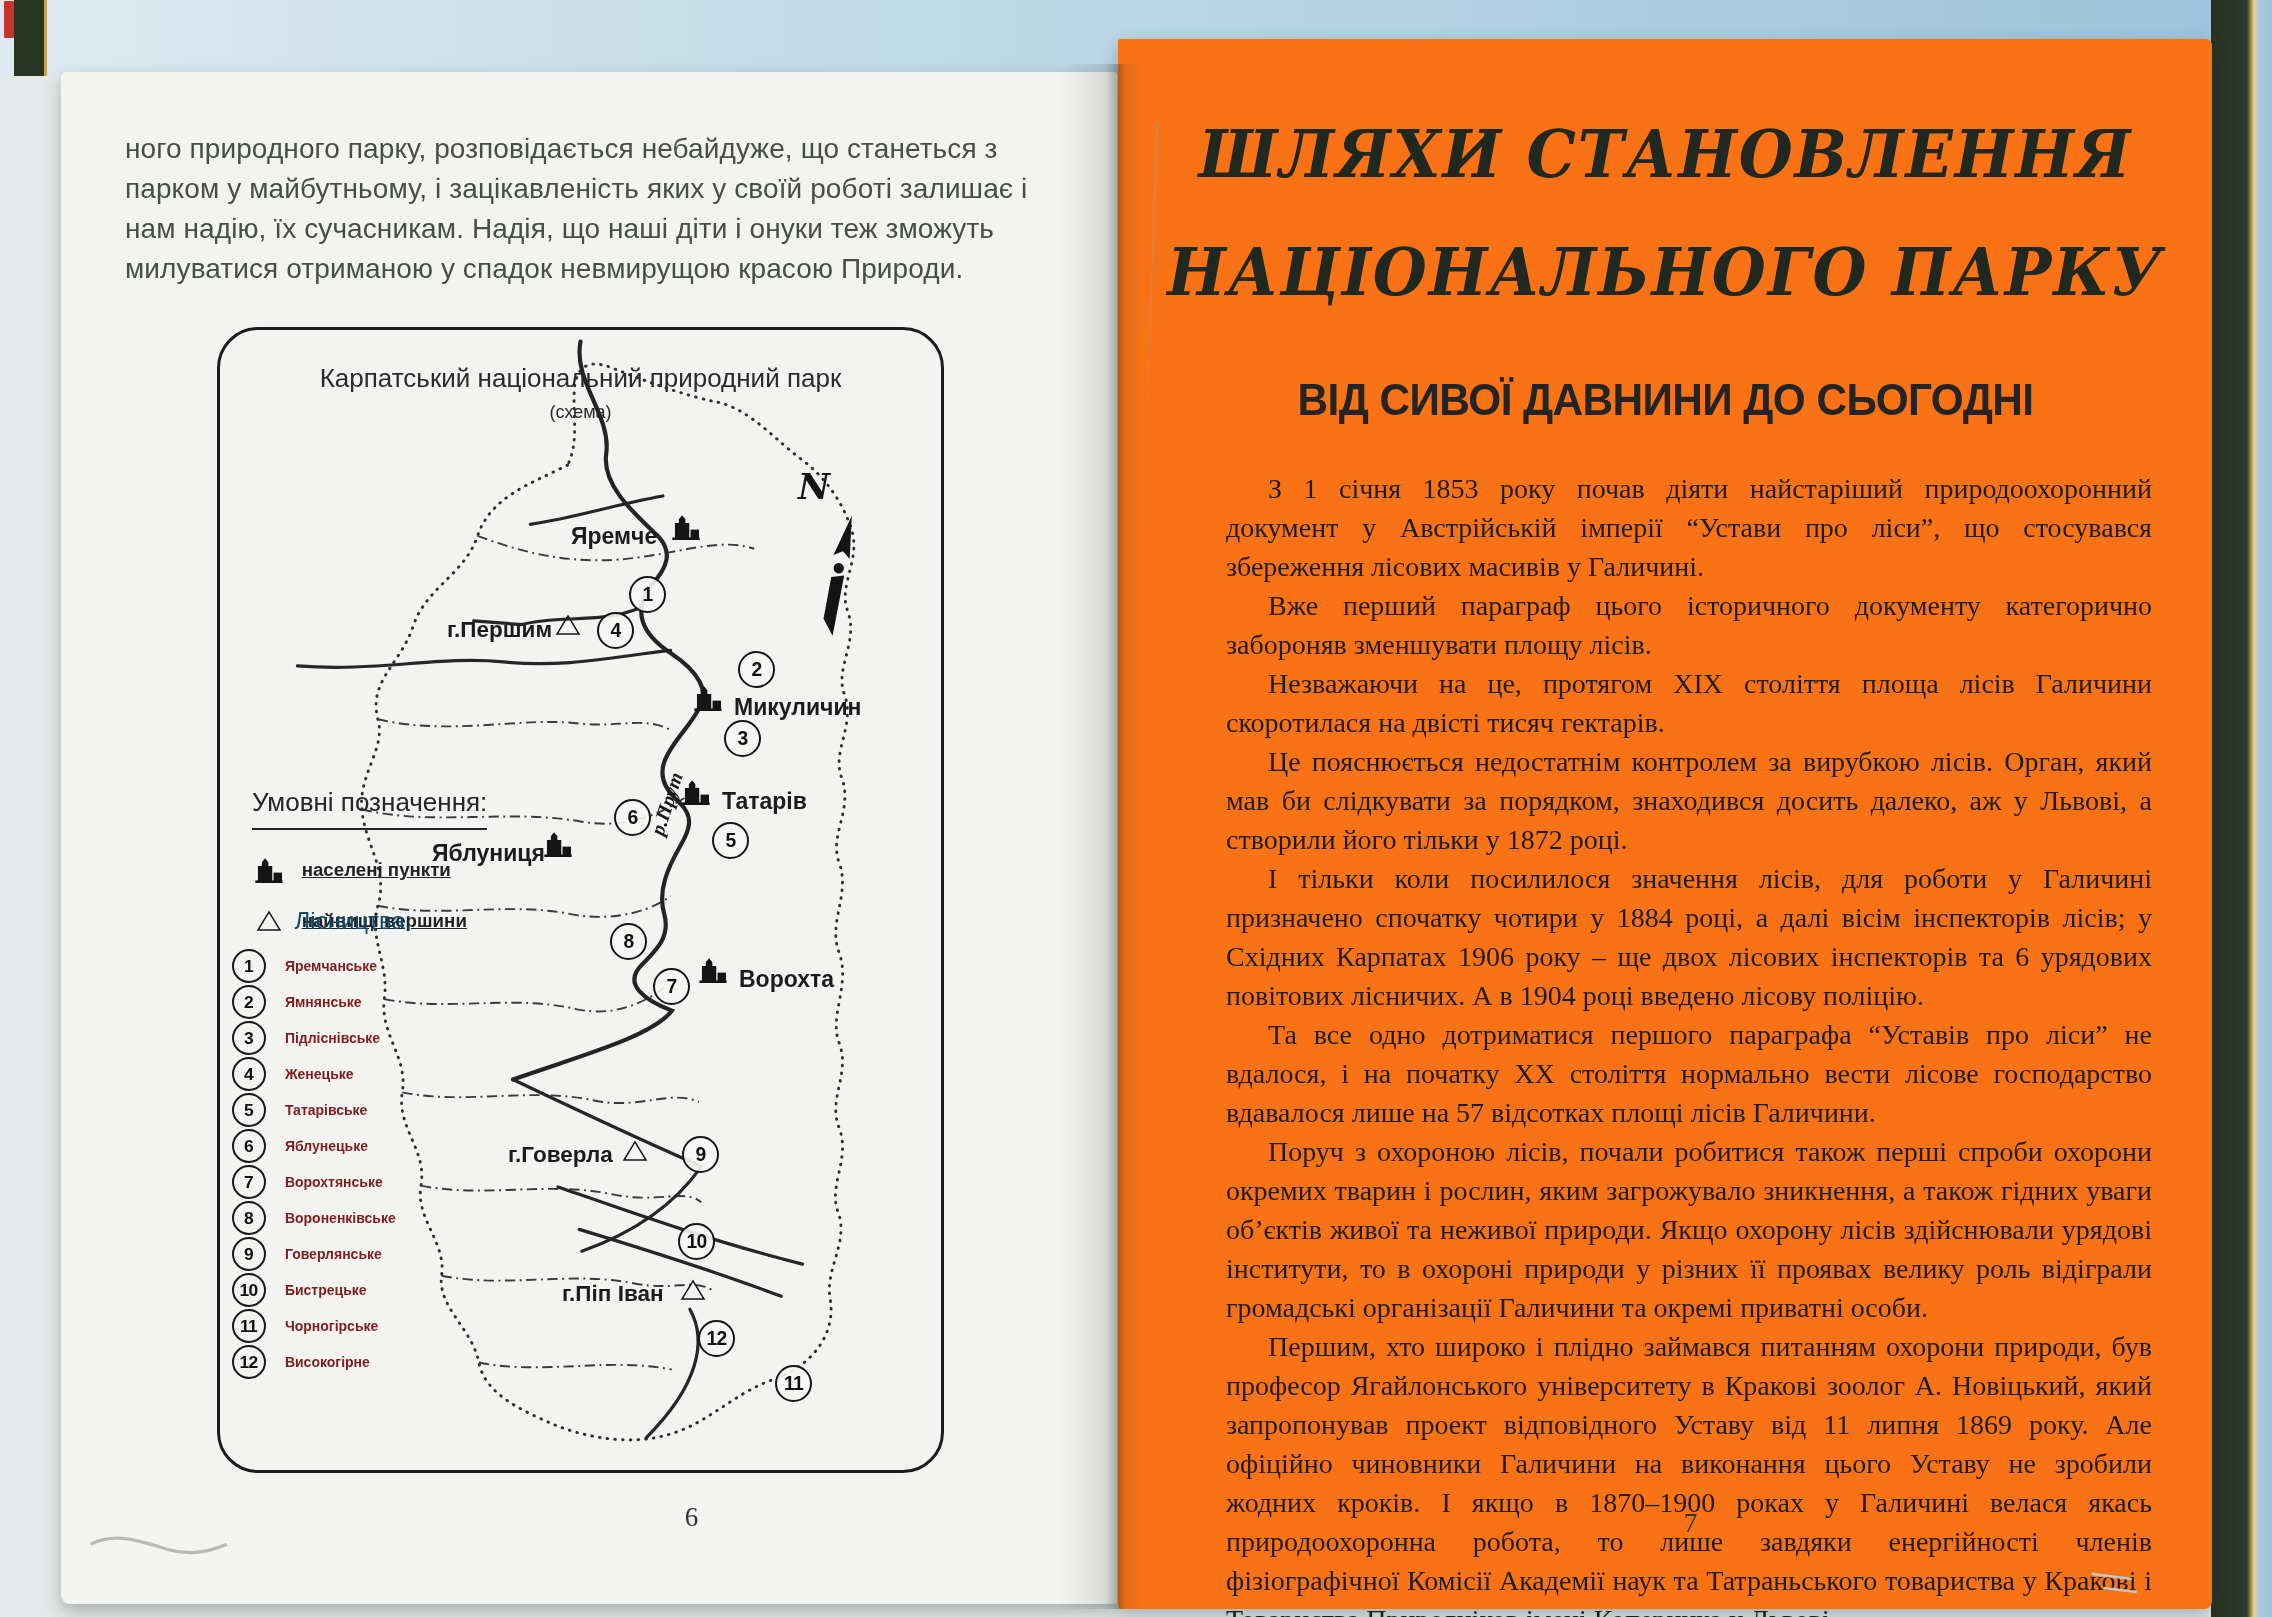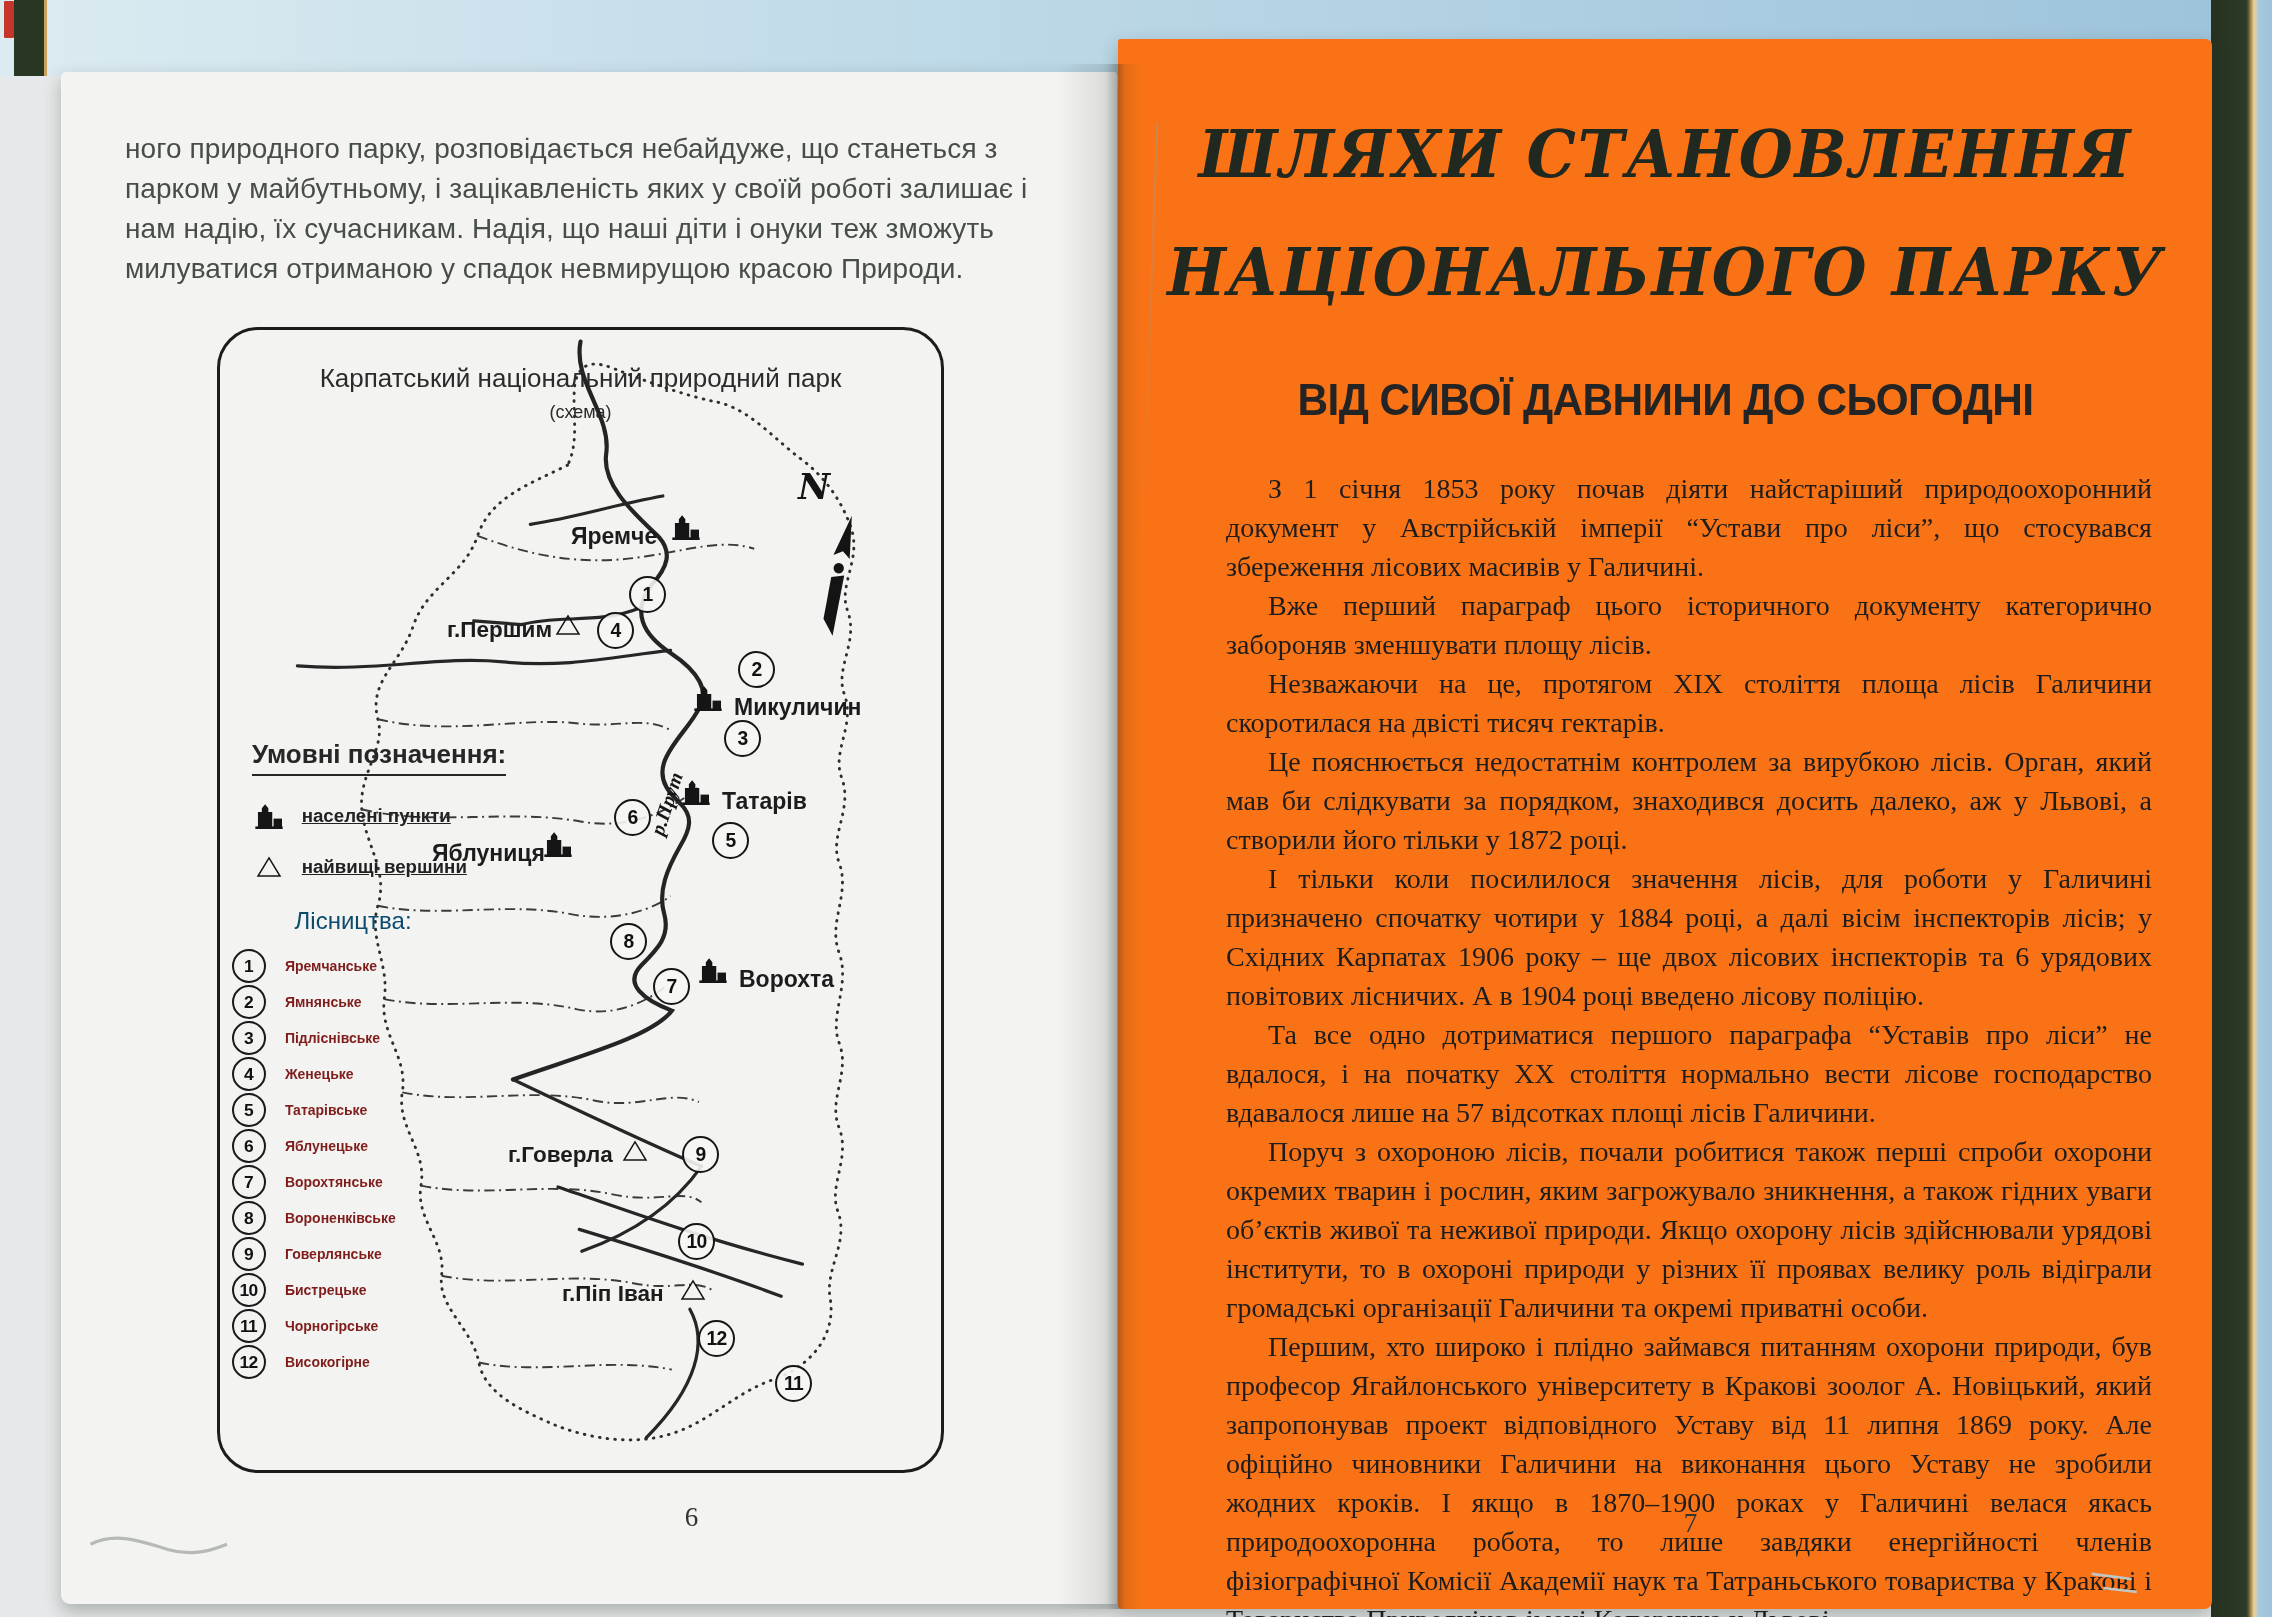--- a/index.html
+++ b/index.html
@@ -36,22 +36,22 @@
   .town-ico svg{width:30px;height:26px;fill:#151515;}
   .peak-label{position:absolute;font-weight:bold;font-size:22.5px;color:#1c1c1c;white-space:nowrap;}
   .peak-ico{position:absolute;width:26px;height:22px;}
   .peak-ico svg{width:26px;height:22px;fill:none;stroke:#151515;stroke-width:2.3px;}
   .river-label{position:absolute;left:426px;top:501px;transform:rotate(-72deg);transform-origin:0 0;
       font-family:"Liberation Serif",serif;font-style:italic;font-weight:bold;font-size:20px;color:#161616;}
   .mnum{position:absolute;width:33px;height:33px;border:2.6px solid #161616;border-radius:50%;
         background:rgba(246,246,244,.9);display:flex;align-items:center;justify-content:center;
         font-weight:bold;font-size:19.3px;color:#111;letter-spacing:-0.6px;}
   .legend{position:absolute;left:32px;top:409px;}
-  .legend-h{display:inline-block;font-size:26px;font-weight:bold;color:#262626;
-            border-bottom:2.6px solid #262626;padding-bottom:4px;}
+  .legend-h{display:inline-block;font-size:26px;font-weight:normal;color:#262626;
+            border-bottom:2.6px solid #262626;padding-bottom:10px;margin-top:48px;}
   .lg-row{display:flex;align-items:center;gap:16.7px;margin-top:27px;text-decoration:underline;}
   .lg-ico{width:33px;display:flex;justify-content:center;}
   .lg-label{font-weight:bold;font-size:18.7px;color:#222;}
   .forestry{position:absolute;left:11.6px;top:577px;}
   .forestry-h{margin-left:63px;font-size:24px;color:#0c4a6e;margin-bottom:13px;}
   .f-item{display:flex;align-items:center;height:36px;gap:19.3px;}
   .lnum{width:30px;height:30px;border:2.6px solid #1a1a1a;border-radius:50%;flex:0 0 30px;
         display:flex;align-items:center;justify-content:center;font-weight:bold;font-size:17.4px;color:#111;letter-spacing:-0.6px;}
   .f-label{font-weight:bold;font-size:14px;color:#7f1d1d;}
   .pageno{position:absolute;width:129px;text-align:center;font-family:"Liberation Serif",serif;

